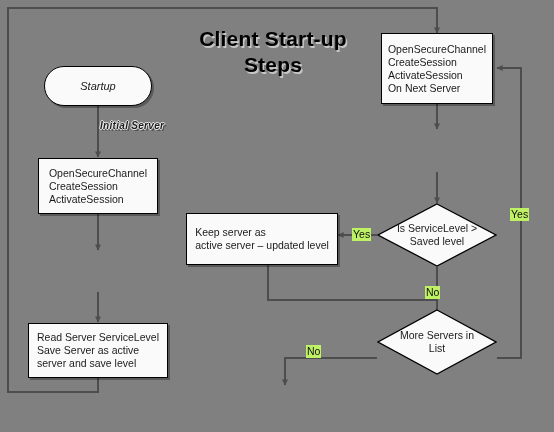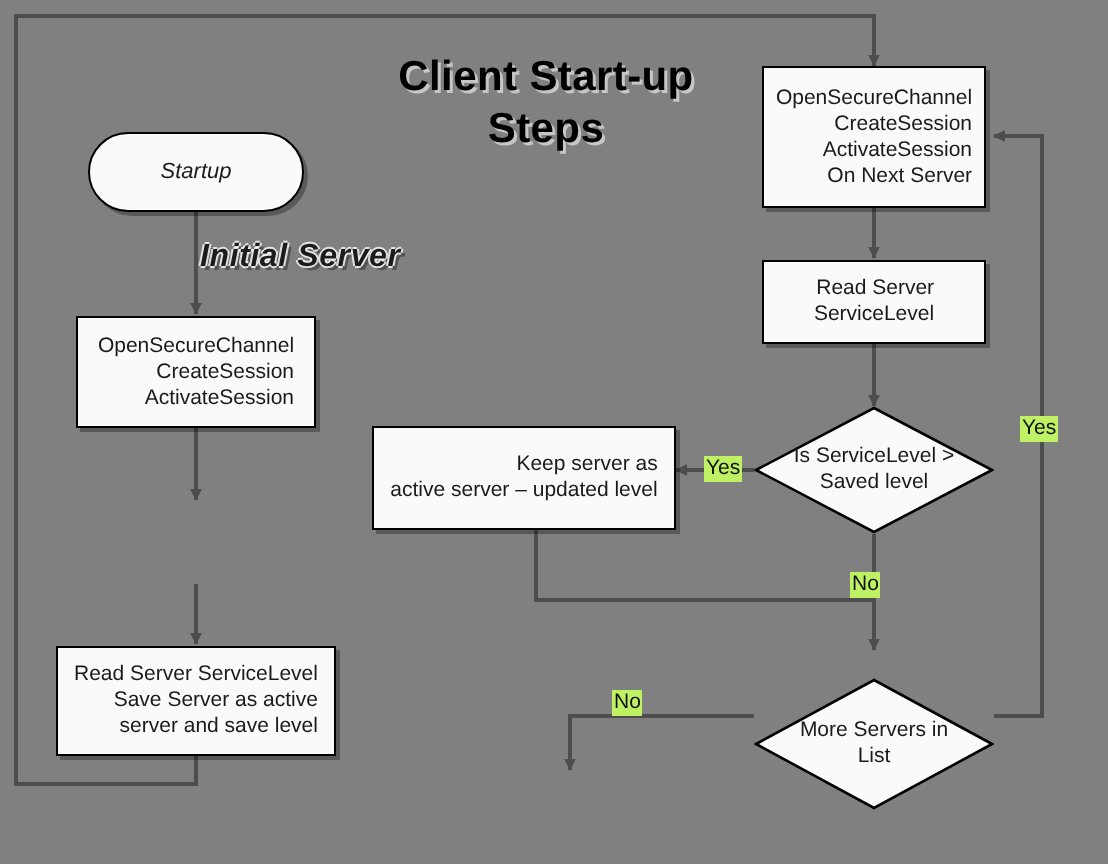--- a/index.html
+++ b/index.html
@@ -12,21 +12,21 @@
   }
   #canvas{position:relative;width:554px;height:432px;}
   #canvas svg.wires{position:absolute;left:0;top:0;width:554px;height:432px;}
 
   .node{
     position:absolute;
     box-sizing:border-box;
     background:#fafafa;
     border:1px solid #000;
     display:flex;align-items:center;justify-content:center;
-    text-align:right;
+    text-align:left;
     color:#1a1a1a;
     font-size:10.5px;
     line-height:13px;
     box-shadow:2px 2px 0 rgba(0,0,0,0.30);
     white-space:pre-line;
     padding:1px 3px;
   }
   .node.term{border-radius:22px;font-size:11px;font-style:italic;}
   .node.wide{font-size:10.5px;}
 
@@ -62,21 +62,21 @@
     line-height:26px;
     font-weight:bold;
     color:#000000;
     text-shadow:1.5px 1.5px 0 rgba(255,255,255,0.55);
     white-space:pre-line;
     letter-spacing:0.2px;
   }
   .wordart{
     position:absolute;
     left:100px;top:120px;
-    font-size:16px;
+    font-size:10px;
     font-weight:bold;
     font-style:italic;
     color:#1c1c1c;
     text-shadow:
       -1px 0 rgba(245,245,245,0.85),
        1px 0 rgba(245,245,245,0.85),
        0 -1px rgba(245,245,245,0.85),
        0  1px rgba(245,245,245,0.85),
        2px 2px 0 rgba(60,60,60,0.65);
     letter-spacing:0.3px;
@@ -134,35 +134,33 @@
 
   <div class="node" style="left:28px;top:323px;width:140px;height:55px;">Read Server ServiceLevel
 Save Server as active
 server and save level</div>
 
   <div class="node" style="left:381px;top:33px;width:112px;height:71px;">OpenSecureChannel
 CreateSession
 ActivateSession
 On Next Server</div>
 
-  <div class="node" style="left:381px;top:130px;width:112px;height:42px;">Read Server
-ServiceLevel</div>
 
   <div class="diamond" style="left:377px;top:203px;width:120px;height:64px;">
     <svg width="120" height="64" viewBox="0 0 120 64">
       <polygon points="60,1 119,32 60,63 1,32" fill="#fafafa" stroke="#000" stroke-width="1.3"></polygon>
     </svg>
     <div class="dlabel">Is ServiceLevel &gt;
 Saved level</div>
   </div>
 
   <div class="node wide" style="left:186px;top:213px;width:152px;height:52px;">Keep server as
 active server – updated level</div>
 
-  <div class="diamond" style="left:377px;top:339px;width:120px;height:66px;">
+  <div class="diamond" style="left:377px;top:309px;width:120px;height:66px;">
     <svg width="120" height="66" viewBox="0 0 120 66">
       <polygon points="60,1 119,33 60,65 1,33" fill="#fafafa" stroke="#000" stroke-width="1.3"></polygon>
     </svg>
     <div class="dlabel">More Servers in
 List</div>
   </div>
 
 
   <div class="edge-label" style="left:352px;top:228px;">Yes</div>
 

